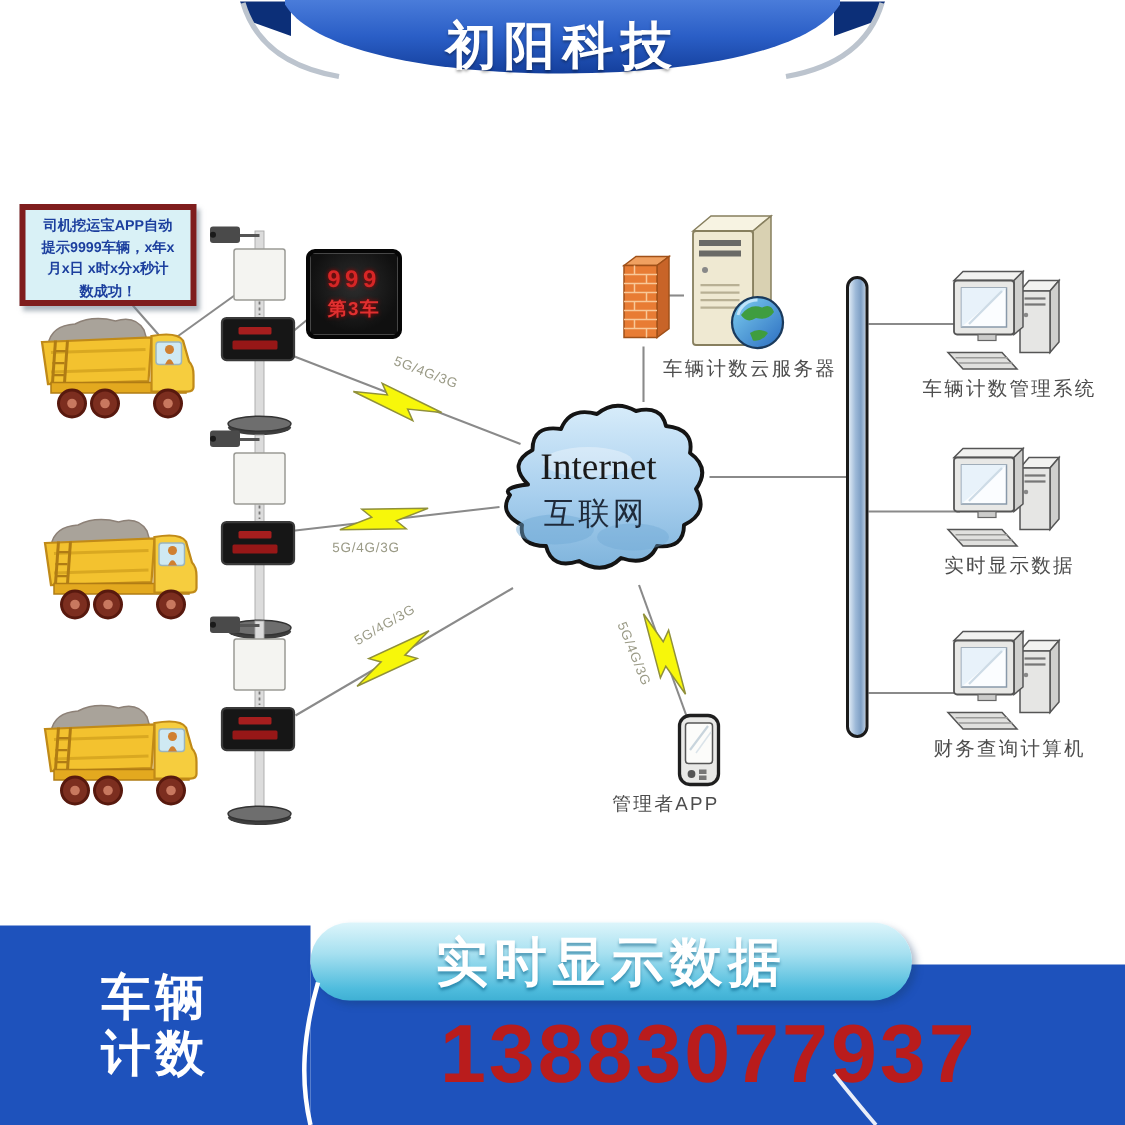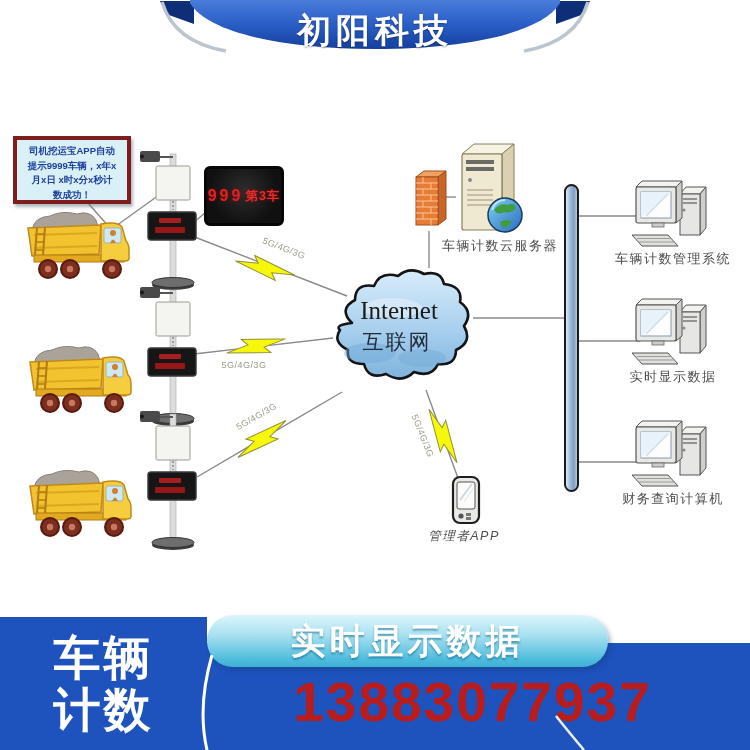--- a/index.html
+++ b/index.html
@@ -11,57 +11,57 @@
   .ribbon{left:160px;top:0;width:430px;height:66px;}
   .ribbon-text{left:160px;top:8px;width:430px;text-align:center;font-size:34px;font-weight:bold;
                color:#fff;letter-spacing:5px;text-shadow:0 1px 2px rgba(0,0,0,.35);}
 
   
   .note{left:13px;top:136px;width:118px;height:68px;background:#d9f1f6;border:4px solid #7f1d1d;
         box-shadow:2px 3px 3px rgba(110,125,140,.55);font-size:9.5px;font-weight:600;color:#1c3f9e;
         text-align:center;line-height:1.55;padding:4px 1px;box-sizing:border-box;}
 
   
-  .led{left:204px;top:166px;width:80px;height:60px;border-radius:6px;border:3px solid #060606;
+  .led{left:204px;top:166px;width:64px;height:60px;border-radius:6px;border:3px solid #060606;
        background:radial-gradient(circle at 50% 40%,#2d2d2d 0%,#101010 70%);box-sizing:border-box;
-       display:flex;flex-direction:row;align-items:center;justify-content:center;gap:2px;}
+       display:flex;flex-direction:column;align-items:center;justify-content:center;gap:2px;}
   .led-num{color:#d62626;font-size:16px;font-weight:bold;letter-spacing:3px;text-shadow:0 0 3px #a00;}
   .led-lab{color:#e03030;font-size:12.5px;font-weight:bold;letter-spacing:1px;text-shadow:0 0 3px #a00;text-align:center;}
 
   
   .truck{width:115px;height:74px;}
   .t1{left:22px;top:208px;} .t2{left:24px;top:342px;} .t3{left:24px;top:466px;}
   .pole{width:78px;height:146px;}
   .p1{left:134px;top:146px;} .p2{left:134px;top:282px;} .p3{left:134px;top:406px;}
   .cloud{left:322px;top:263px;width:152px;height:131px;}
   .firewall{left:412px;top:169px;width:36px;height:58px;}
   .server{left:448px;top:140px;width:78px;height:96px;}
   .pda{left:446px;top:474px;width:40px;height:54px;}
   .computer{width:90px;height:74px;}
   .c1{left:628px;top:178px;} .c2{left:628px;top:296px;} .c3{left:628px;top:418px;}
 
   .bar{left:564px;top:184px;width:15px;height:308px;border:2px solid #1a1a1a;border-radius:9px;
        background:linear-gradient(90deg,#dde9f4 0%,#9db9d8 40%,#7e9fc4 72%,#b6c9de 100%);box-sizing:border-box;}
 
   .node-label{font-size:13px;color:#4d4d4d;text-align:center;letter-spacing:1.5px;}
   .server-label{left:425px;top:237px;width:150px;}
-  .pda-label{left:414px;top:528px;width:100px;font-size:12.5px;font-style:italic;}
+  .pda-label{left:394px;top:528px;width:100px;font-size:12.5px;}
   .c1-label{left:613px;top:250px;width:120px;}
   .c2-label{left:613px;top:368px;width:120px;}
   .c3-label{left:613px;top:490px;width:120px;}
 
   .overlay{left:0;top:0;width:750px;height:750px;pointer-events:none;}
   .wire{stroke:#8a8a8a;stroke-width:1.4;fill:none;}
   .bolt{fill:#f7f70a;stroke:#90903a;stroke-width:1;}
   .linklab{fill:#9a9a86;font-size:9px;letter-spacing:.5px;font-family:"Liberation Sans",sans-serif;}
 
   
   .sq{left:0;top:617px;width:207px;height:133px;background:#1e52bc;display:flex;flex-direction:column;
       align-items:center;justify-content:center;}
-  .sq-line{color:#fff;font-size:47px;font-weight:800;line-height:1.1;letter-spacing:3px;}
+  .sq-line{color:#fff;font-size:33px;font-weight:800;line-height:1.1;letter-spacing:3px;}
   .blue-rect{left:207px;top:643px;width:543px;height:107px;background:#1e52bc;}
   .pill{left:207px;top:615px;width:401px;height:52px;border-radius:26px;
         background:linear-gradient(180deg,#ddf5fb 0%,#a6e0f0 40%,#4fbcdd 85%,#3fb0d4 100%);
         box-shadow:3px 3px 5px rgba(20,60,110,.35);display:flex;align-items:center;justify-content:center;}
   .pill-text{color:#fff;font-size:35px;font-weight:bold;letter-spacing:4px;
              text-shadow:0 2px 2px rgba(0,90,130,.5);}
   .phone{left:207px;top:670px;width:543px;text-align:center;color:#b91c1c;font-size:55px;font-weight:800;
          letter-spacing:2px;padding-right:12px;box-sizing:border-box;}
   .swoosh{left:0;top:600px;width:750px;height:150px;pointer-events:none;}
 </style>

